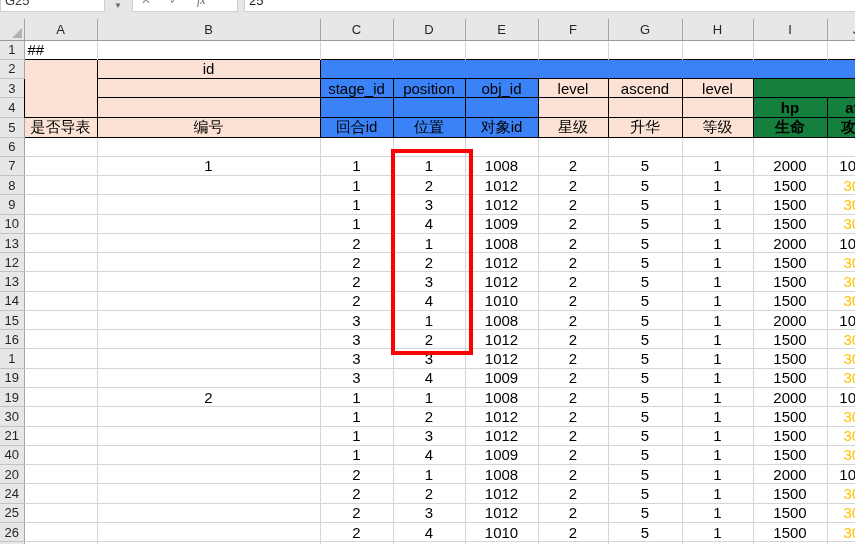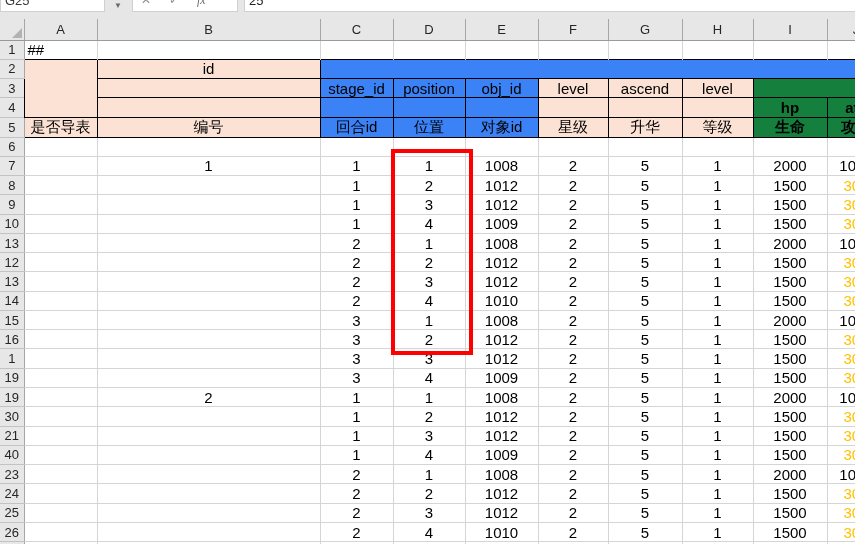--- a/index.html
+++ b/index.html
@@ -366,21 +366,21 @@
         <td class="g">1</td>
         <td class="g">4</td>
         <td class="g">1009</td>
         <td class="g">2</td>
         <td class="g">5</td>
         <td class="g">1</td>
         <td class="g">1500</td>
         <td class="g orange">300</td>
       </tr>
       <tr>
-        <th class="rn">23</th>
+        <th class="rn">20</th>
         <td class="g"></td>
         <td class="g"></td>
         <td class="g">2</td>
         <td class="g">1</td>
         <td class="g">1008</td>
         <td class="g">2</td>
         <td class="g">5</td>
         <td class="g">1</td>
         <td class="g">2000</td>
         <td class="g">1000</td>

